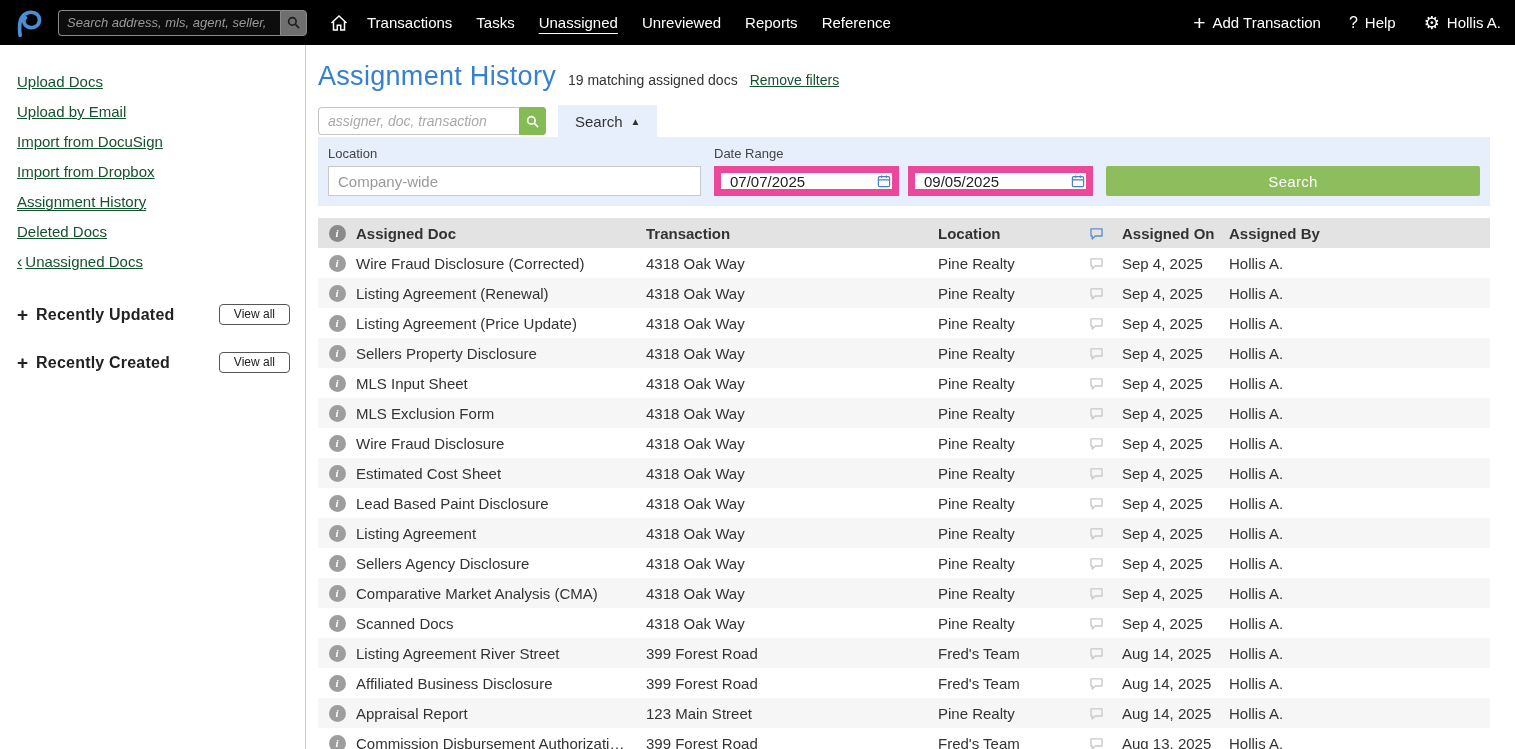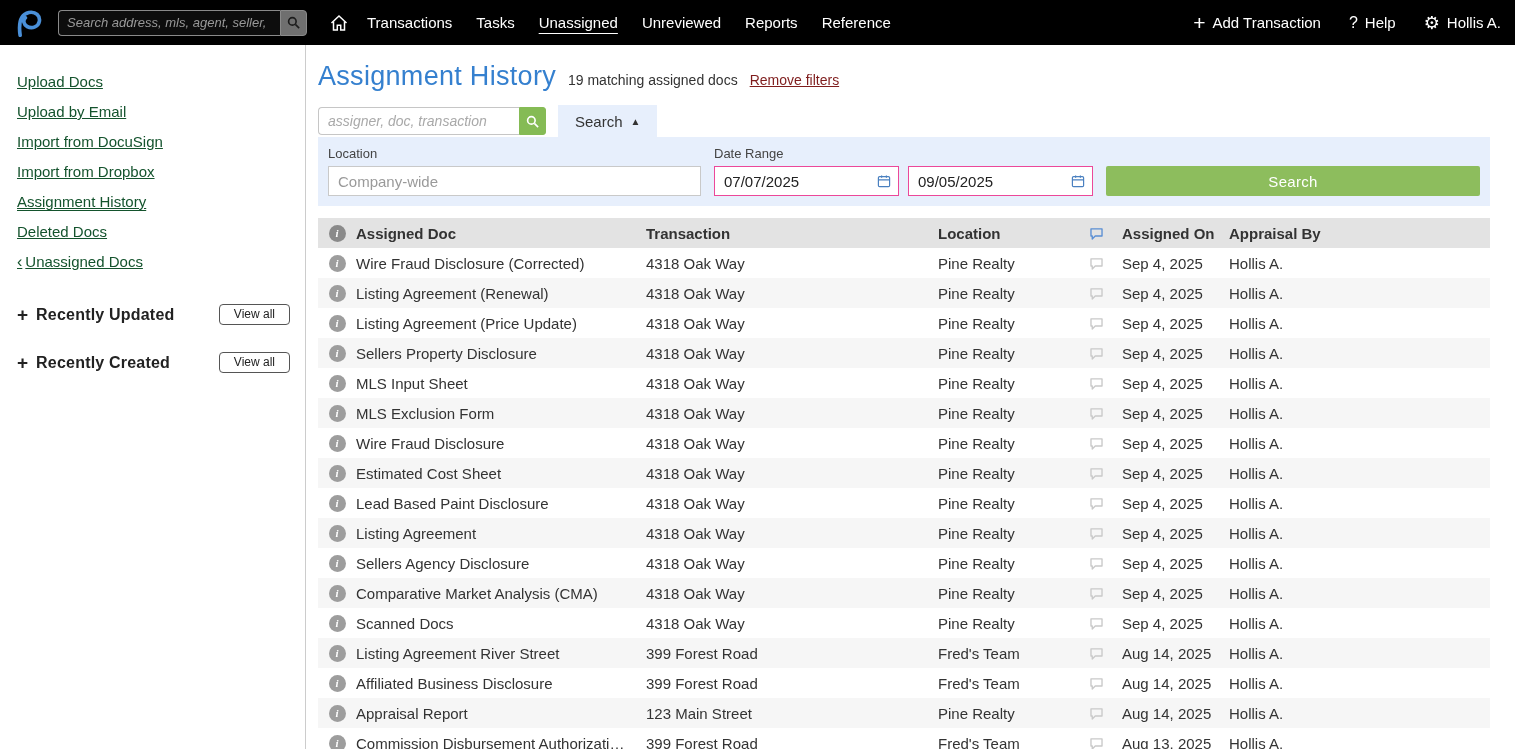--- a/index.html
+++ b/index.html
@@ -57,21 +57,21 @@
   }
 
   
   .main {
     position:absolute; top:45px; left:307px; width:1208px; height:704px;
     padding:16px 25px 0 11px; overflow:hidden; background:#fff;
   }
   .title-row { display:flex; align-items:baseline; gap:12px; }
   .page-title { font-size:27px; color:#3580cf; font-weight:500; letter-spacing:.3px; }
   .subtitle { font-size:14px; color:#333; }
-  .remove-filters { font-size:14px; color:#7f1d1d; text-decoration:underline; }
+  .remove-filters { font-size:14px; color:#14532d; text-decoration:underline; }
 
   .qs-row { display:flex; align-items:center; margin-top:13px; height:32px; }
   .qs-input {
     width:201px; height:28px; border:1px solid #c6c6c6; border-right:none; border-radius:4px 0 0 4px;
     padding:0 9px; font-size:14px; font-style:italic; color:#701a75; outline:none;
   }
   .qs-input::placeholder { color:#a9a9a9; }
   .qs-btn {
     width:27px; height:28px; background:#85bb55; border:1px solid #85bb55; border-radius:0 3px 3px 0;
     display:flex; align-items:center; justify-content:center; color:#fff;
@@ -88,21 +88,21 @@
   }
   .fgroup label { display:block; font-size:13px; color:#444; margin-bottom:5px; }
   .loc-input {
     width:373px; height:30px; border:1px solid #c9c9c9; background:#fff;
     padding:0 9px; font-size:15px; color:#333; outline:none;
   }
   .loc-input::placeholder { color:#9a9a9a; }
   .dates { display:flex; gap:9px; }
   .date-wrap { position:relative; }
   .date-input {
-    width:185px; height:30px; border:1px solid #ec4899; background:#fff;
+    width:185px; height:30px; border:7px solid #ec4899; background:#fff;
     padding:0 30px 0 9px; font-size:15px; color:#222; outline:none;
   }
   .cal-icon { position:absolute; right:7px; top:7px; width:16px; height:16px; color:#4a80c0; }
   .panel-search-btn {
     flex:1; height:30px; background:#8dbd5d; border:none; border-radius:2px;
     color:#fff; font-size:15px; letter-spacing:.3px;
   }
 
   
   .table { margin-top:12px; }
@@ -254,21 +254,21 @@
       <span class="c-txn">Transaction</span>
       <span class="c-loc">Location</span>
       <span class="c-comment">
           <span class="comment-icon">
         <svg viewBox="0 0 20 20" fill="none" stroke="currentColor" stroke-width="1.6" stroke-linejoin="round">
           <path d="M3.5 4.5 h13 v8.5 h-8 l-3.5 3.5 v-3.5 h-1.5 z"></path>
         </svg>
           </span>
         </span>
       <span class="c-on">Assigned On</span>
-      <span class="c-by">Appraisal By</span>
+      <span class="c-by">Assigned By</span>
     </div>
     <div id="table-body">
         <div class="trow">
     <span class="c-info">
             <span class="info-icon">i</span>
           </span>
     <span class="c-doc">Wire Fraud Disclosure (Corrected)</span>
     <span class="c-txn">4318 Oak Way</span>
     <span class="c-loc">Pine Realty</span>
     <span class="c-comment">

